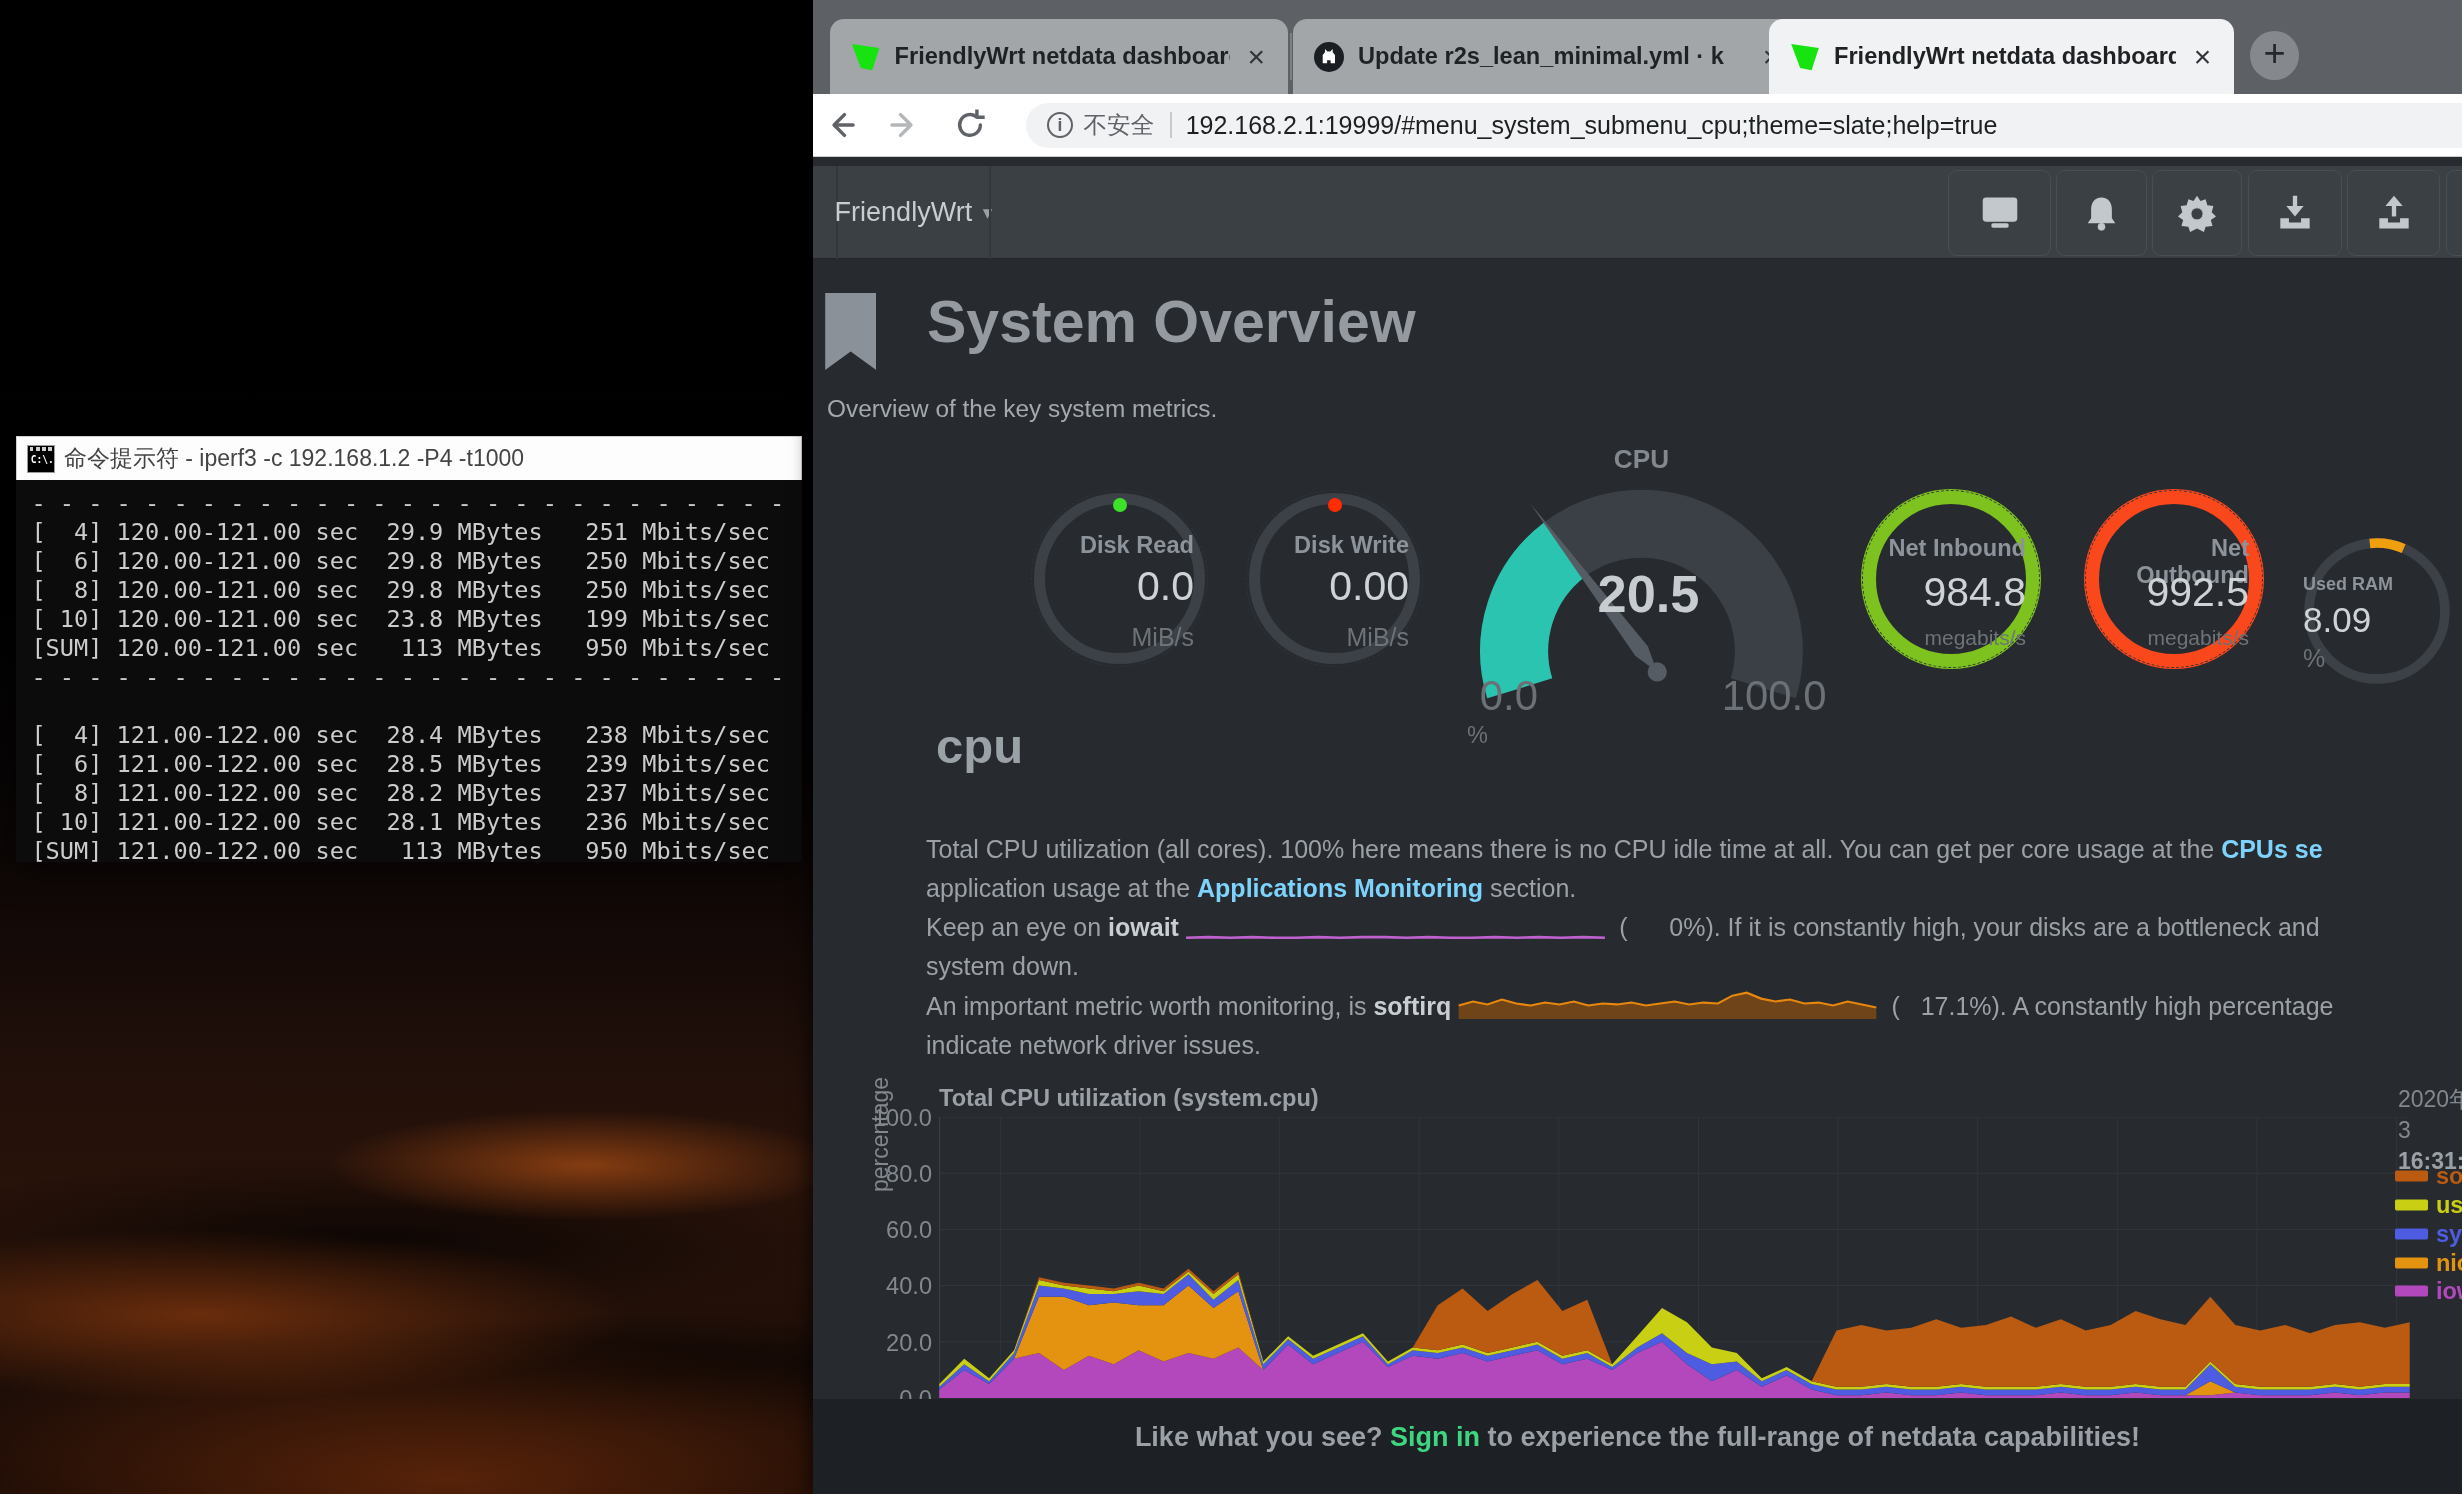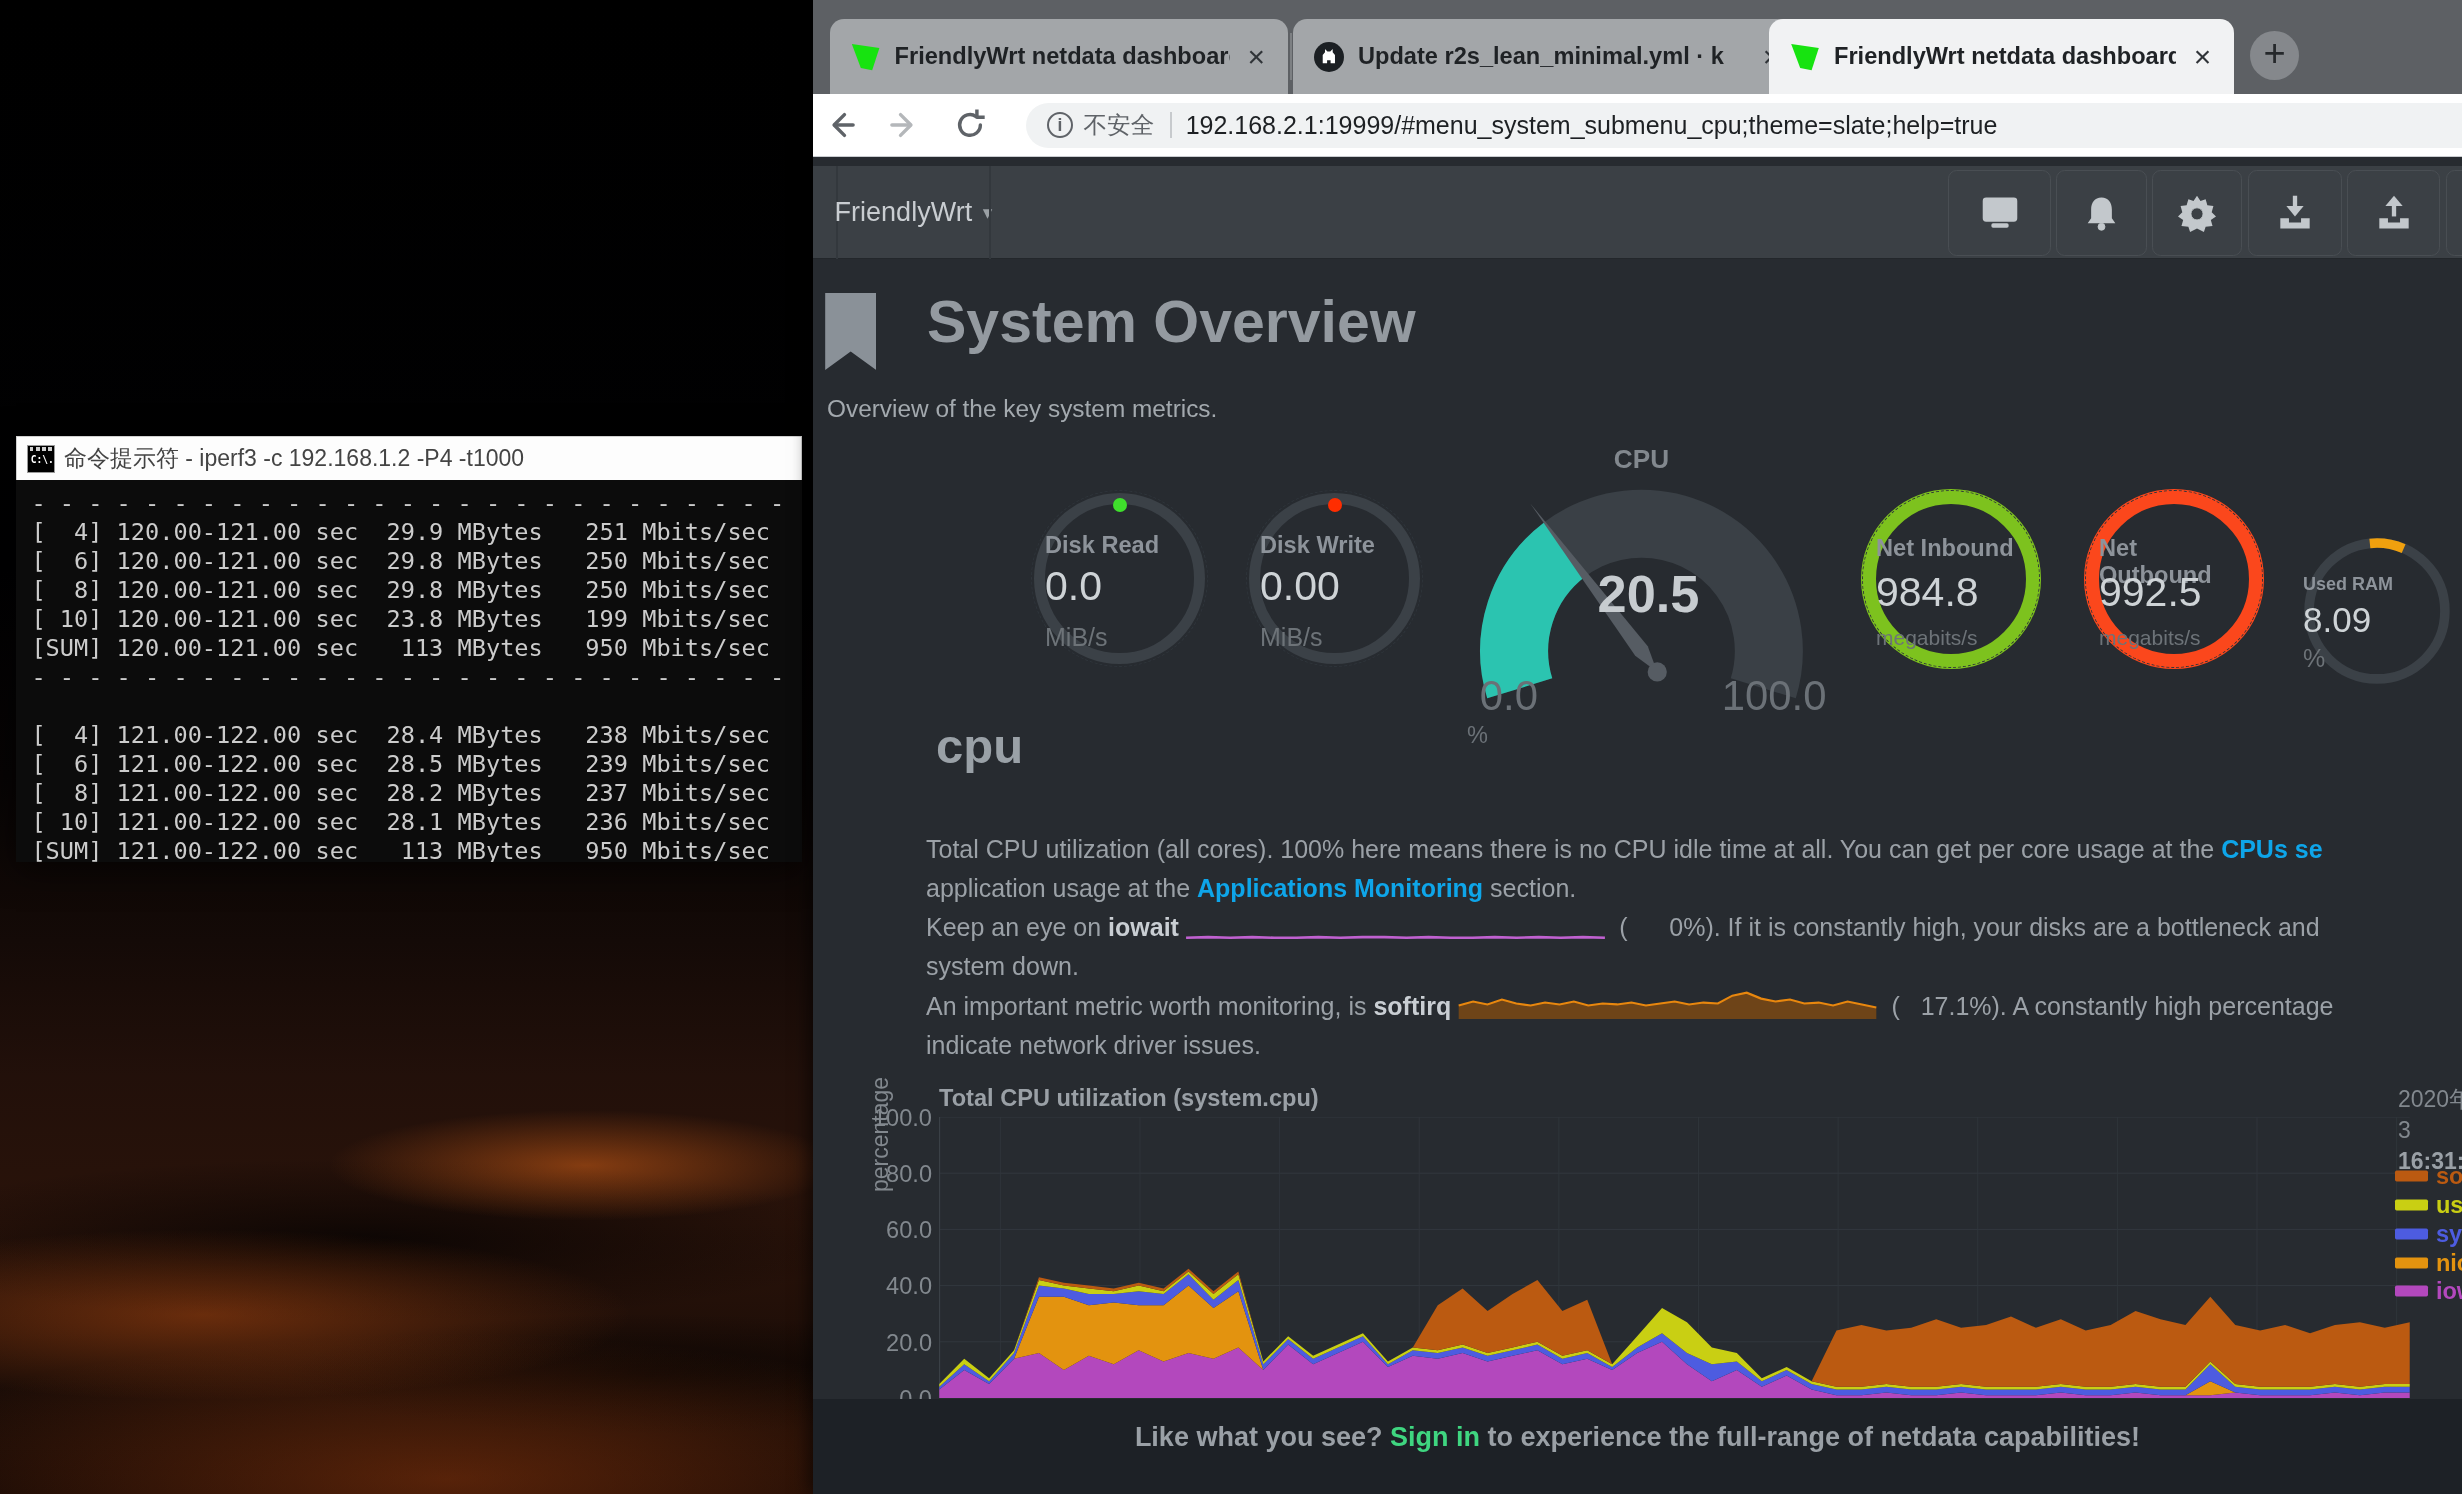--- a/index.html
+++ b/index.html
@@ -80,38 +80,38 @@
     display:flex; align-items:center; justify-content:center; }
   .hbtn svg { stroke:#c3c8cc; fill:#c3c8cc; }
 
   
   #bookmark-icon { position:absolute; left:12.2px; top:293px; width:51px; height:77px;
     background:#8a9198; clip-path:polygon(0 0,100% 0,100% 100%,50% 76%,0 100%); }
   #page-title { position:absolute; left:84px; top:288px; font-size:59px; color:#949aa0;margin-left:30px; }
   #page-subtitle { position:absolute; left:14px; top:395px; font-size:24.4px; color:#a3a9ae; }
 
   
-  .gauge-ring { position:absolute; border-radius:50%; text-align:left; }
+  .gauge-ring { position:absolute; border-radius:50%; text-align:right; }
   .gauge-ring::before { content:""; position:absolute; inset:-14px; border:1.7px dashed #2f353b;
     border-radius:50%; }
   .glabel { position:absolute; width:100%; font-size:23.6px; font-weight:bold; color:#8d939a; }
   .gvalue { position:absolute; width:100%; font-size:41px; color:#ced3d6; }
   .gunit  { position:absolute; width:100%; font-size:25px; color:#6d7378; }
   .gdot { position:absolute; left:50%; top:-6.1px; width:14px; height:14px; margin-left:-7px;
     border-radius:50%; }
   #gauge-disk-read, #gauge-disk-write { width:171px; height:171px; border:11.4px solid #3b4147; }
   #gauge-net-inbound, #gauge-net-outbound { width:180px; height:180px; }
   #gauge-used-ram { position:absolute; width:148px; height:148px; }
   #cpu-gauge-box { position:absolute; left:619px; top:433px; width:419px; height:314px; }
 
   
   #cpu-section-title { position:absolute; left:123px; top:718px; font-size:49px; color:#9aa1a7; }
   .para-line { position:absolute; left:113px; white-space:nowrap; font-size:25px; color:#9ba1a7;
     height:39px; line-height:39px; }
-  .seg-strong-white { color:#0ea5e9; font-weight:bold; }
+  .seg-strong-white { color:#7dd3fc; font-weight:bold; }
   .seg-strong { color:#c9ced3; font-weight:bold; }
   .spark { display:inline-block; vertical-align:-3.5px; margin:0 5.2px; }
 
   
   #chart-title { position:absolute; left:126px; top:1085px; font-size:23.6px; font-weight:bold; color:#9aa0a6; }
   #chart-date { position:absolute; left:1585px; top:1084px; font-size:23px; color:#82888e; line-height:31px; }
   #chart-date .t { font-weight:bold; color:#9aa0a6; }
   #chart-ylabel { position:absolute; left:54px; top:1192px; font-size:23px; color:#82888e;
     transform:rotate(-90deg); transform-origin:left top; }
   .ytick { position:absolute; width:80px; text-align:right; font-size:23.6px; color:#82888e;

